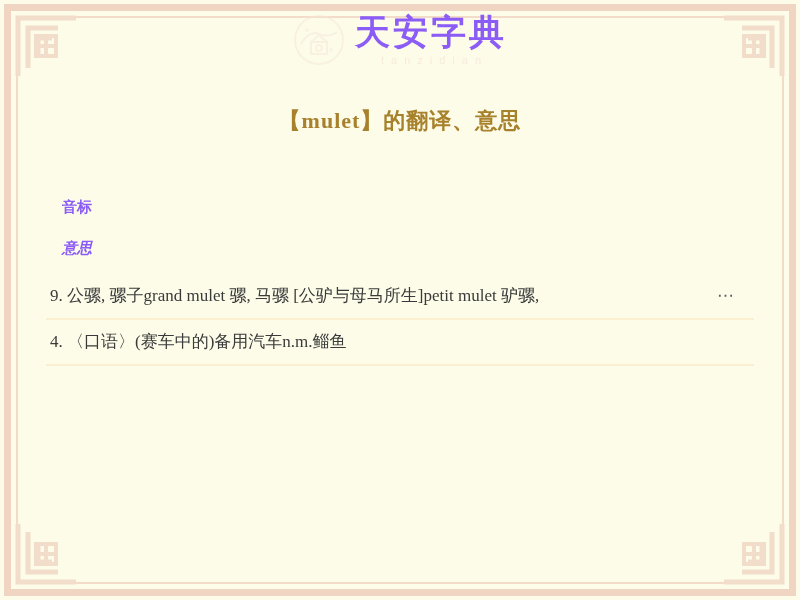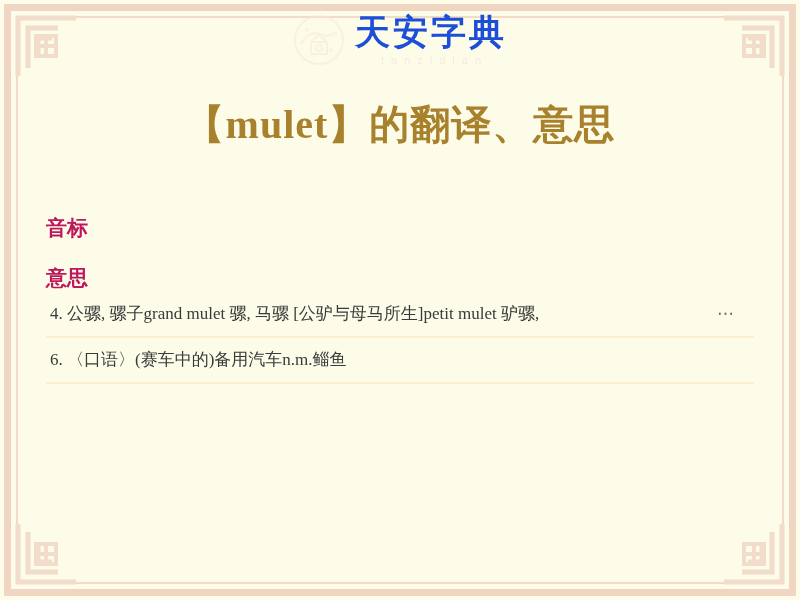--- a/index.html
+++ b/index.html
@@ -74,21 +74,21 @@
   .wm-textblock {
     display: flex;
     flex-direction: column;
     align-items: center;
     line-height: 1;
   }
   .wm-title {
     font-family: "DejaVu Sans", sans-serif;
     font-size: 35px;
     font-weight: bold;
-    color: #1d4ed8;
+    color: #8b5cf6;
     letter-spacing: 3px;
   }
   .wm-sub {
     margin-top: 5px;
     font-family: "Liberation Sans", sans-serif;
     font-size: 11px;
     color: #f7e9dd;
     letter-spacing: 7px;
     padding-left: 7px;
   }
@@ -97,37 +97,37 @@
   .content {
     position: absolute;
     left: 46px;
     right: 46px;
     top: 78px;
   }
 
   .page-title {
     text-align: center;
     font-family: "Liberation Serif", serif;
-    font-size: 40px;
+    font-size: 22px;
     font-weight: bold;
     color: #a8812c;
-    margin: 19px 0 0 0;
+    margin: 28px 0 0 0;
     letter-spacing: 1px;
     white-space: nowrap;
   }
 
   .section-heading {
     font-family: "DejaVu Sans", sans-serif;
-    font-size: 21px;
-    font-weight: bold;
-    color: #be185d;
-    margin: 0;
+    font-size: 15px;
+    font-weight: bold;
+    color: #8b5cf6;
+    margin: 16px;
   }
   .sec-phonetic-head { margin-top: 62px; }
-  .sec-meaning-head  { margin-top: 22px; }
+  .sec-meaning-head  { margin-top: 22px; font-style: italic; }
 
   .row {
     font-family: "Liberation Serif", serif;
     font-size: 17px;
     color: #3a3a3a;
     padding: 10px 4px 11px 4px;
     border-bottom: 2px solid #fbefd2;
     white-space: nowrap;
     overflow: hidden;
   }
@@ -244,23 +244,23 @@
   <div class="content">
 
     <h1 class="page-title">【mulet】的翻译、意思</h1>
 
     <h2 class="section-heading sec-phonetic-head">音标</h2>
 
     <h2 class="section-heading sec-meaning-head">意思</h2>
 
 
     <div class="row def-row">
-      <span class="def-text">4. 公骡, 骡子grand mulet 骡, 马骡 [公驴与母马所生]petit mulet 驴骡,</span>
+      <span class="def-text">9. 公骡, 骡子grand mulet 骡, 马骡 [公驴与母马所生]petit mulet 驴骡,</span>
       <span class="def-more">⋯</span>
     </div>
 
     <div class="row def-row">
-      <span class="def-text">6. 〈口语〉(赛车中的)备用汽车n.m.鲻鱼</span>
+      <span class="def-text">4. 〈口语〉(赛车中的)备用汽车n.m.鲻鱼</span>
       <span class="def-more"></span>
     </div>
 
   </div>
 </div>
 
 </body></html>

